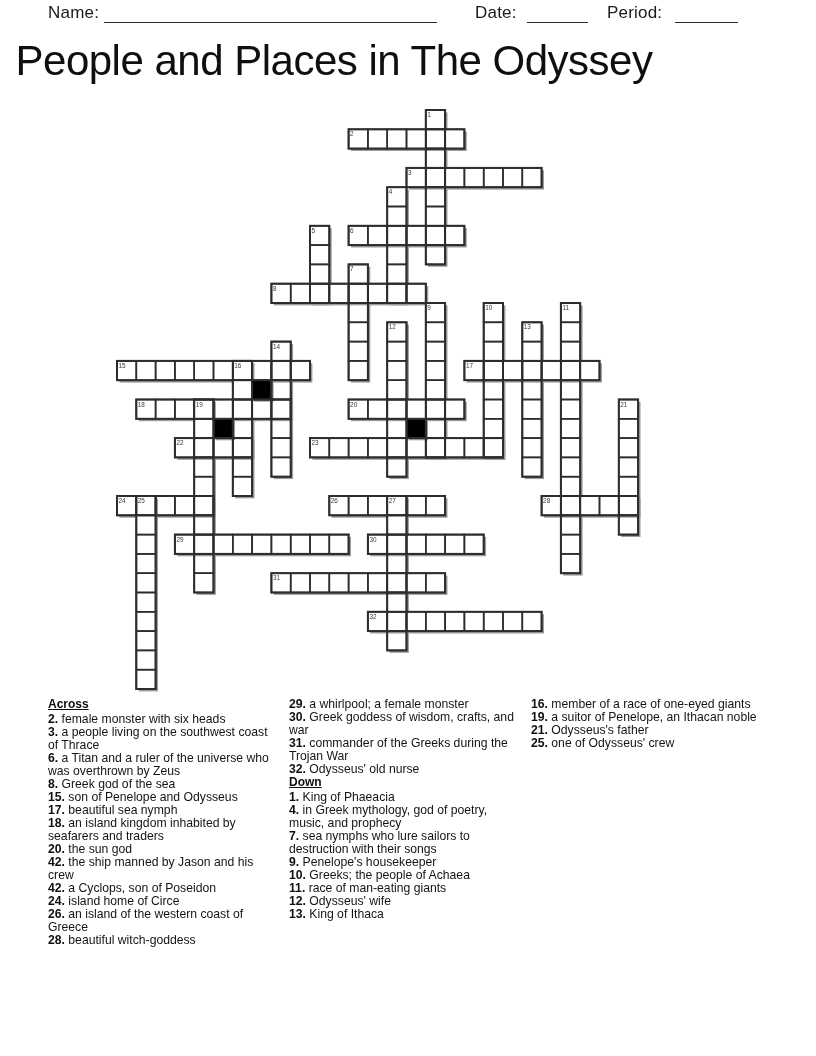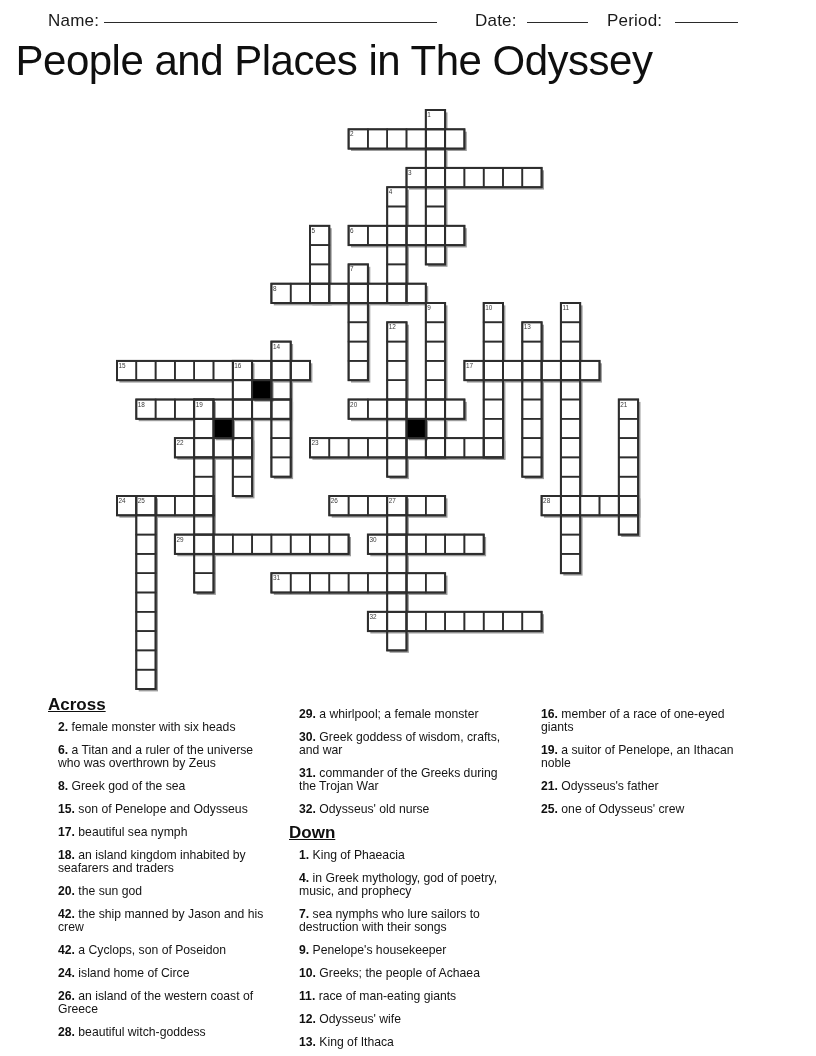--- a/index.html
+++ b/index.html
@@ -5,21 +5,21 @@
   html,body{margin:0;padding:0;background:#ffffff;}
   .page{
     position:relative;
     width:816px;height:1056px;
     background:#ffffff;
     font-family:"Liberation Sans","DejaVu Sans",sans-serif;
     color:#111;
     overflow:hidden;
   }
   .hlabel{
-    position:absolute;top:11px;
+    position:absolute;top:3px;
     font-size:17px;color:#1a1a1a;letter-spacing:0.2px;
   }
   .rule{
     position:absolute;top:22px;height:0;
     border-top:1.8px solid #2a2a2a;
   }
   .title{
     position:absolute;top:37px;left:0;width:668px;
     margin:0;text-align:center;
     font-size:42px;font-weight:400;color:#0f0f0f;
@@ -28,25 +28,25 @@
   #grid-svg{position:absolute;left:0;top:0;}
   #grid-svg text{
     font-family:"Liberation Sans","DejaVu Sans",sans-serif;
     font-size:6.4px;fill:#3a3a3a;
   }
   .clue-col{
     position:absolute;top:698px;width:230px;
   }
   .clue-heading{
     margin:0 0 2px 0;
-    font-size:17px;line-height:13px;
+    font-size:12px;line-height:13px;
     font-weight:bold;text-decoration:underline;color:#0f0f0f;
   }
   .clue{
-    margin:10px;
+    margin:0;
     font-size:12.2px;line-height:13px;color:#141414;
   }
   .clue b{font-weight:bold;color:#0f0f0f;}
 </style>
 </head>
 <body>
 
 <div class="page">
 
   <span class="hlabel" style="left:48px">Name:</span>
@@ -431,20 +431,21 @@
       <text x="543.1" y="503">28</text>
       <text x="176.4" y="541.6">29</text>
       <text x="369.4" y="541.6">30</text>
       <text x="272.9" y="580.2">31</text>
       <text x="369.4" y="618.8">32</text>
     </svg>
 
   <div class="clue-col" id="clue-col-1" style="left:48px">
       <h3 class="clue-heading">Across</h3>
       <p class="clue"><b>2.</b> female monster with six heads</p>
+      <p class="clue"><b>3.</b> a people living on the southwest coast of Thrace</p>
       <p class="clue"><b>6.</b> a Titan and a ruler of the universe who was overthrown by Zeus</p>
       <p class="clue"><b>8.</b> Greek god of the sea</p>
       <p class="clue"><b>15.</b> son of Penelope and Odysseus</p>
       <p class="clue"><b>17.</b> beautiful sea nymph</p>
       <p class="clue"><b>18.</b> an island kingdom inhabited by seafarers and traders</p>
       <p class="clue"><b>20.</b> the sun god</p>
       <p class="clue"><b>42.</b> the ship manned by Jason and his crew</p>
       <p class="clue"><b>42.</b> a Cyclops, son of Poseidon</p>
       <p class="clue"><b>24.</b> island home of Circe</p>
       <p class="clue"><b>26.</b> an island of the western coast of Greece</p>

